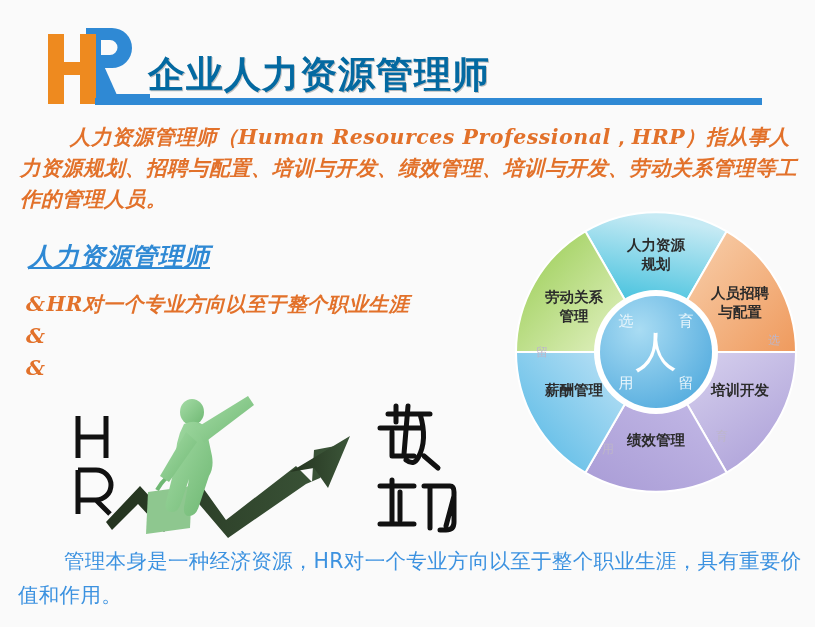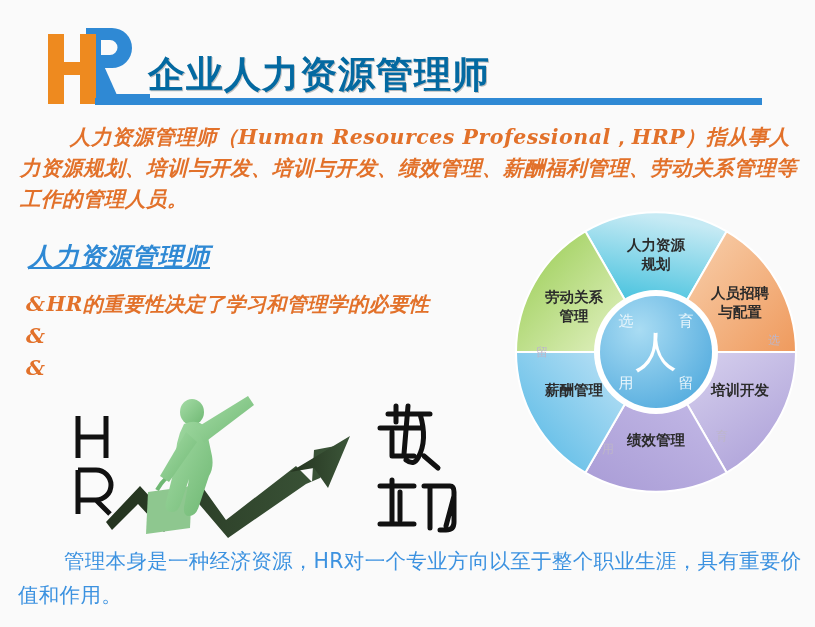--- a/index.html
+++ b/index.html
@@ -101,28 +101,28 @@
           <rect x="34" y="6" width="16" height="70"></rect>
           <rect x="2" y="34" width="48" height="13"></rect>
         </g>
       </svg>
     </div>
 
     <div class="header-title">企业人力资源管理师</div>
     <div class="header-rule"></div>
   </div>
 
-  <div class="intro">人力资源管理师（Human Resources Professional，HRP）指从事人力资源规划、培训与开发、培训与开发、绩效管理、薪酬福利管理、劳动关系管理等工作的管理人员。</div>
+  <div class="intro">人力资源管理师（Human Resources Professional，HRP）指从事人力资源规划、招聘与配置、培训与开发、绩效管理、培训与开发、劳动关系管理等工作的管理人员。</div>
 
   <div class="subhead">人力资源管理师</div>
 
   <div class="bullets">
     <div class="bullet">
       <span class="mark">&amp;</span>
-      <span>HR的重要性决定了学习和管理学的必要性</span>
+      <span>HR对一个专业方向以至于整个职业生涯</span>
     </div>
     <div class="bullet">
       <span class="mark">&amp;</span>
     </div>
     <div class="bullet">
       <span class="mark">&amp;</span>
     </div>
   </div>
 
   <div class="hrgraphic">

